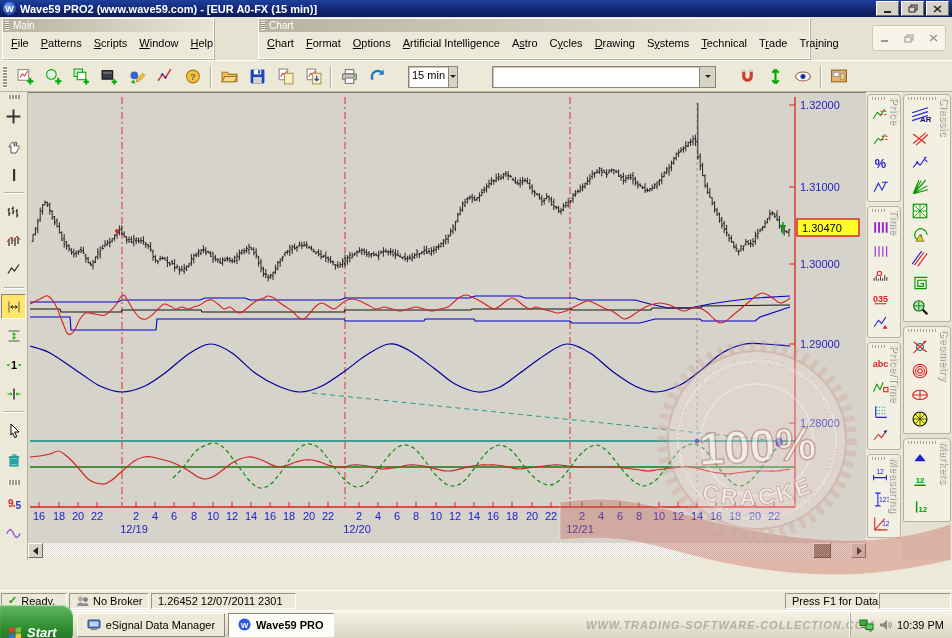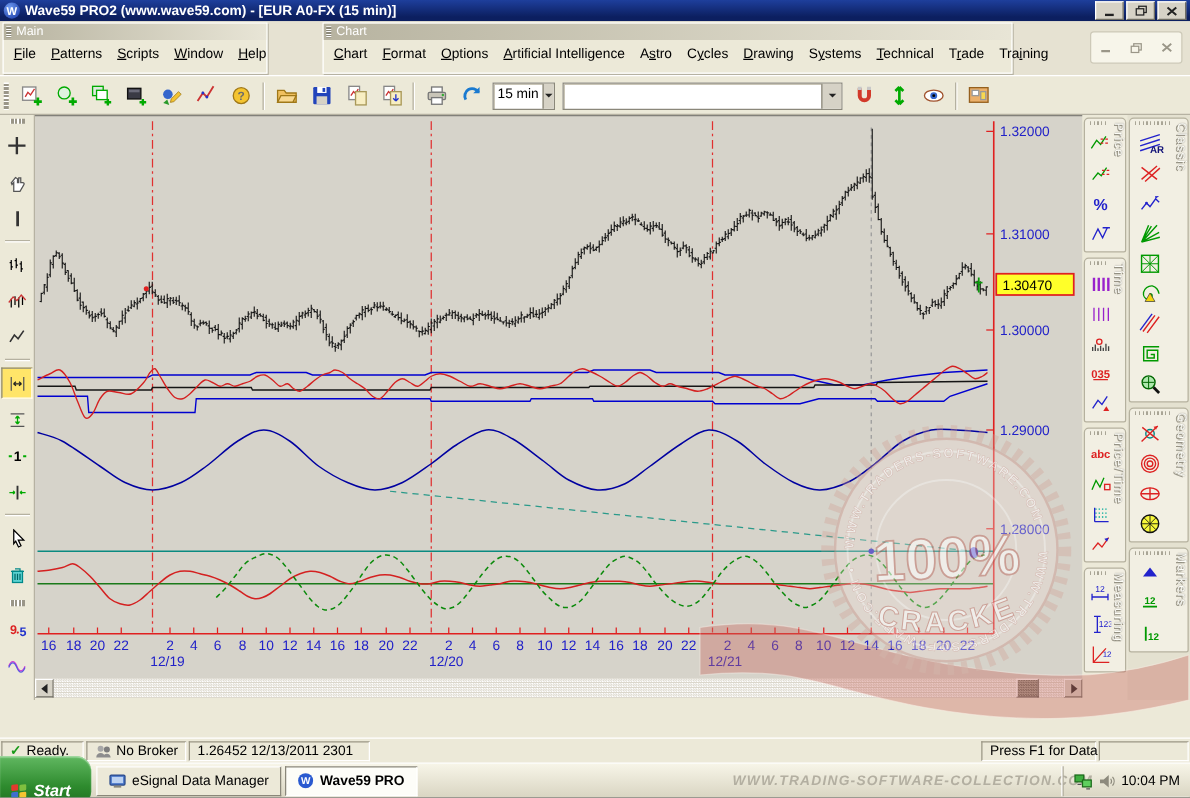--- a/index.html
+++ b/index.html
@@ -24,21 +24,21 @@
   .mi{padding:3px 6px;white-space:nowrap;cursor:default;}
   .mi u{text-decoration:underline;}
   #mdibtns{position:absolute;right:6px;top:8px;width:72px;height:24px;background:#f7f5ea;border:1px solid #cdc9b8;border-radius:3px;
     display:flex;align-items:center;justify-content:space-around;}
   
   #iconbar{position:absolute;left:0;top:60px;width:952px;height:32px;background:#ece9d8;border-top:1px solid #fff;
     box-shadow:inset 0 -1px 0 #b6b2a2;display:flex;align-items:center;padding-left:3px;box-sizing:border-box;}
   #iconbar .grip{width:4px;height:22px;margin-right:4px;background:repeating-linear-gradient(180deg,#fff 0 1px,#9a9688 1px 3px);}
   .tbtn{width:26px;height:25px;display:flex;align-items:center;justify-content:center;border:1px solid transparent;}
   .tsep{width:0;height:22px;border-left:1px solid #b5b1a0;border-right:1px solid #fff;margin:0 3px;}
-  .combo{height:20px;background:#fff;border:1px solid #8a877a;box-shadow:inset 1px 1px 0 #c9c5b6;display:flex;align-items:stretch;margin:0 3px;}
+  .combo{height:20px;background:#fff;border:1px solid #8a877a;box-shadow:inset 1px 1px 0 #c9c5b6;display:flex;align-items:stretch;margin:0 17px;}
   .combo .cval{flex:1;padding:2px 3px;font-size:11px;white-space:nowrap;}
   .cbtn{width:15px;background:#d6d2c6;border-left:1px solid #8a877a;display:flex;align-items:center;justify-content:center;}
   .tri{width:0;height:0;border:3.5px solid transparent;border-top-color:#222;margin-top:3px;}
   
   #leftbar{position:absolute;left:0;top:92px;width:28px;height:468px;background:#ece9d8;border-right:1px solid #b6b2a2;box-sizing:border-box;
     display:flex;flex-direction:column;align-items:center;padding-top:3px;}
   #leftbar::before{content:"";width:12px;height:4px;margin-bottom:3px;background:repeating-linear-gradient(90deg,#fff 0 1px,#9a9688 1px 3px);}
   .lbtn{width:23px;height:23px;margin:2px 0;display:flex;align-items:center;justify-content:center;border:1px solid transparent;}
   .lbtn.sel{background:#ffe569;border:1px solid;border-color:#8a877a #fff #fff #8a877a;}
   .lsep{width:20px;height:0;border-top:1px solid #b5b1a0;border-bottom:1px solid #fff;margin:3px 0;}
@@ -740,21 +740,21 @@
       <span>
           <svg width="13" height="12">
             <circle cx="4.5" cy="4" r="2.4" fill="#a8a8a8"></circle>
             <circle cx="9.5" cy="4.6" r="2.4" fill="#7d7d7d"></circle>
             <path d="M1 11c0-2.4 1.6-3.6 3.5-3.6S8 8.6 8 11zM6.4 11c.2-2 1.4-3 3.1-3 1.7 0 3 1.1 3 3z" fill="#8d8d8d"></path>
           </svg>
         </span>
       <span>No Broker</span>
     </span>
     <span class="ssec" style="width:145px;">
-      <span>1.26452  12/13/2011  2301</span>
+      <span>1.26452  12/07/2011  2301</span>
     </span>
     <span style="flex:1;"></span>
     <span class="ssec" style="width:92px;">
       <span>Press F1 for Data</span>
     </span>
     <span class="ssec" style="width:72px;"></span>
   </div>
 
   <div id="taskbar">
     <span id="startbtn">
@@ -797,21 +797,21 @@
             <rect x="7" y="5" width="7" height="5.5" fill="#5fcf5f" stroke="#1a6a1a"></rect>
             <path d="M3 8.5h3M10 12h3" stroke="#555"></path>
           </svg>
         </span>
       <span>
           <svg width="13" height="12">
             <path d="M1 4.5h3l4-3.5v10l-4-3.5H1z" fill="#8d8a7d"></path>
             <path d="M9.5 4a3.4 3.4 0 010 4M11 2.5a5.4 5.4 0 010 7" stroke="#8d8a7d" fill="none"></path>
           </svg>
         </span>
-      <span style="font-size:11px;">10:04 PM</span>
+      <span style="font-size:11px;">10:39 PM</span>
     </span>
   </div>
 
   <svg id="stampsvg" viewBox="0 0 952 638">
     <g opacity="0.62">
       <path d="M560 502 C640 490 670 516 762 532 C852 547 902 540 951 524 L951 560 C880 577 818 580 740 566 C662 552 640 532 560 540 Z" fill="rgba(198,104,94,0.62)" stroke="rgba(255,240,235,0.55)"></path>
       <circle cx="757" cy="440" r="95" fill="none" stroke="rgba(208,158,148,0.55)" stroke-width="10" stroke-dasharray="5 6"></circle>
       <circle cx="757" cy="440" r="89" fill="rgba(236,221,214,0.55)" stroke="rgba(202,150,140,0.7)" stroke-width="2"></circle>
       <circle cx="757" cy="440" r="79" fill="none" stroke="rgba(255,255,255,0.6)" stroke-width="1.5"></circle>
       <circle cx="757" cy="440" r="56" fill="none" stroke="rgba(255,255,255,0.55)" stroke-width="1.5"></circle>

